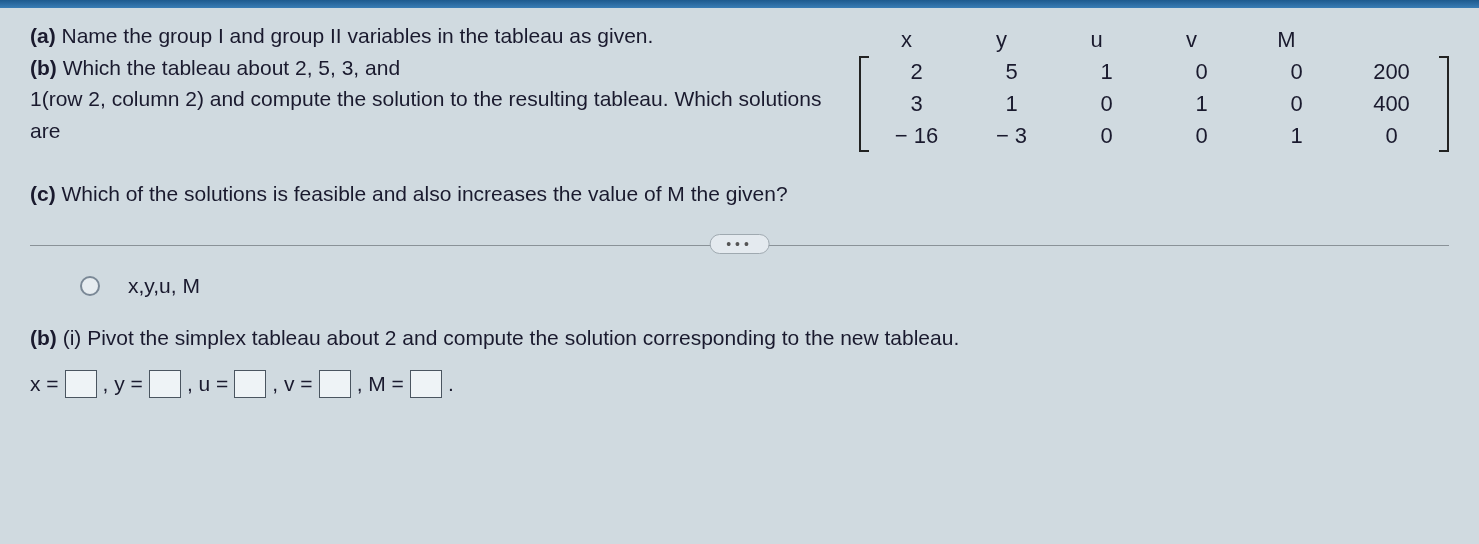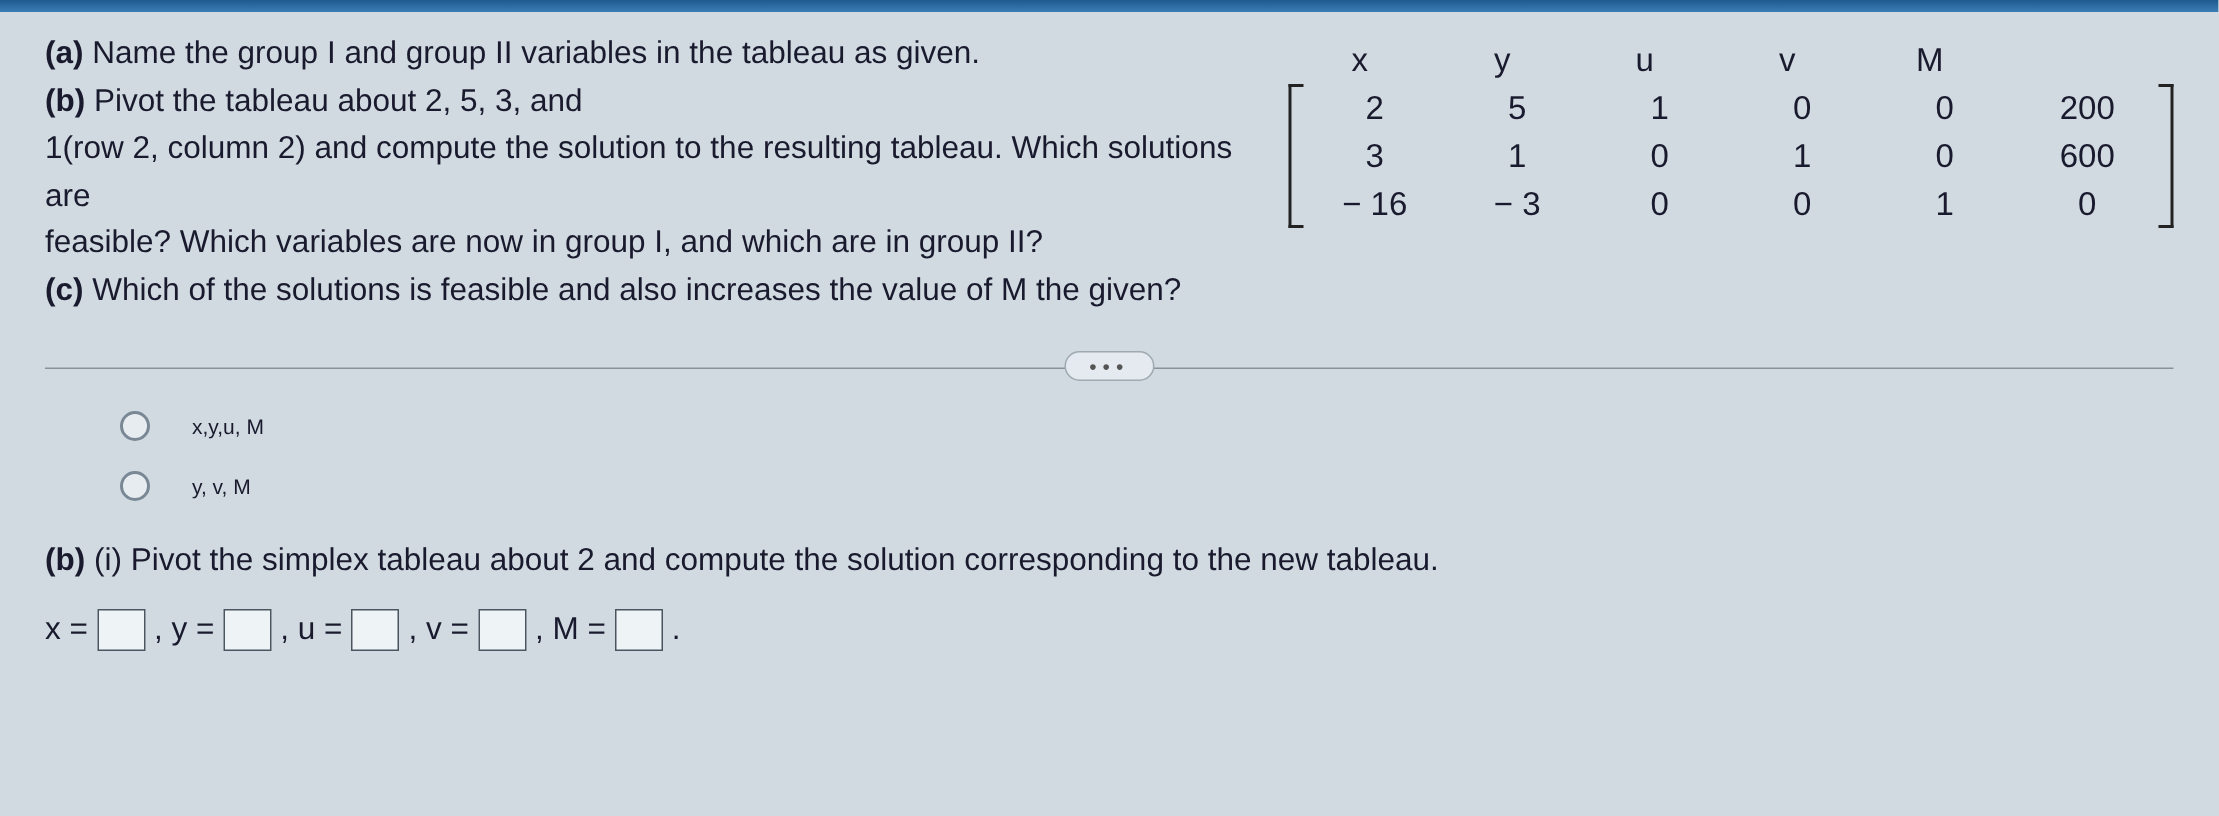--- a/index.html
+++ b/index.html
@@ -70,21 +70,21 @@
       font-size: 14px;
       letter-spacing: 4px;
       color: #555;
     }
     .options { margin: 28px 0 12px 50px; }
     .option-row {
       display: flex;
       align-items: center;
       gap: 28px;
       margin-bottom: 20px;
-      font-size: 14px;
+      font-size: 21px;
     }
     .radio {
       width: 20px; height: 20px;
       border: 2px solid #7a8896;
       border-radius: 50%;
       background: #e6ecf0;
     }
     .sub-q { margin: 28px 0 20px 0; }
     .eq-row {
       display: flex;
@@ -101,23 +101,23 @@
       vertical-align: middle;
     }
   </style>
 </head>
 <body>
 <div class="top-bar"></div>
 
 <div class="content-row">
   <div class="question-text">
     <span class="part">(a)</span><span> Name the group I and group II variables in the tableau as given.</span><br>
-    <span class="part">(b)</span><span> Pivot the tableau about 2, 5, 3, and</span><br>
+    <span class="part">(b)</span><span> Which the tableau about 2, 5, 3, and</span><br>
     <span>1(row 2, column 2) and compute the solution to the resulting tableau. Which solutions are</span><br>
-    <span>feasible? Which variables are now in group I, and which are in group II?</span><br>
+    <br>
     <span class="part">(c)</span><span> Which of the solutions is feasible and also increases the value of M the given?</span>
   </div>
 
   <div class="tableau">
     <div class="mat">
       <div class="mat-head">
         <div class="mat-cell">x</div>
         <div class="mat-cell">y</div>
         <div class="mat-cell">u</div>
         <div class="mat-cell">v</div>
@@ -134,21 +134,21 @@
             <div class="mat-cell">0</div>
             <div class="mat-cell">0</div>
             <div class="mat-cell">200</div>
           </div>
           <div class="mat-row">
             <div class="mat-cell">3</div>
             <div class="mat-cell">1</div>
             <div class="mat-cell">0</div>
             <div class="mat-cell">1</div>
             <div class="mat-cell">0</div>
-            <div class="mat-cell">600</div>
+            <div class="mat-cell">400</div>
           </div>
           <div class="mat-row">
             <div class="mat-cell">− 16</div>
             <div class="mat-cell">− 3</div>
             <div class="mat-cell">0</div>
             <div class="mat-cell">0</div>
             <div class="mat-cell">1</div>
             <div class="mat-cell">0</div>
           </div>
         </div>
@@ -161,24 +161,20 @@
 <hr class="divider">
 <div style="position:relative; height:0;">
   <div class="ellipsis-badge" style="top:-24px;">•••</div>
 </div>
 
 <div class="options">
   <div class="option-row">
     <div class="radio"></div>
     <span>x,y,u, M</span>
   </div>
-  <div class="option-row">
-    <div class="radio"></div>
-    <span>y, v, M</span>
-  </div>
 </div>
 
 <div class="sub-q">
   <span class="part" style="font-weight:bold;">(b)</span><span> (i) </span><span>Pivot the simplex tableau about 2 and compute the solution corresponding to the new tableau.</span>
 </div>
 
 <div class="eq-row">
   <span>x =</span>
   <span class="box-input"></span>
   <span>, y =</span>

